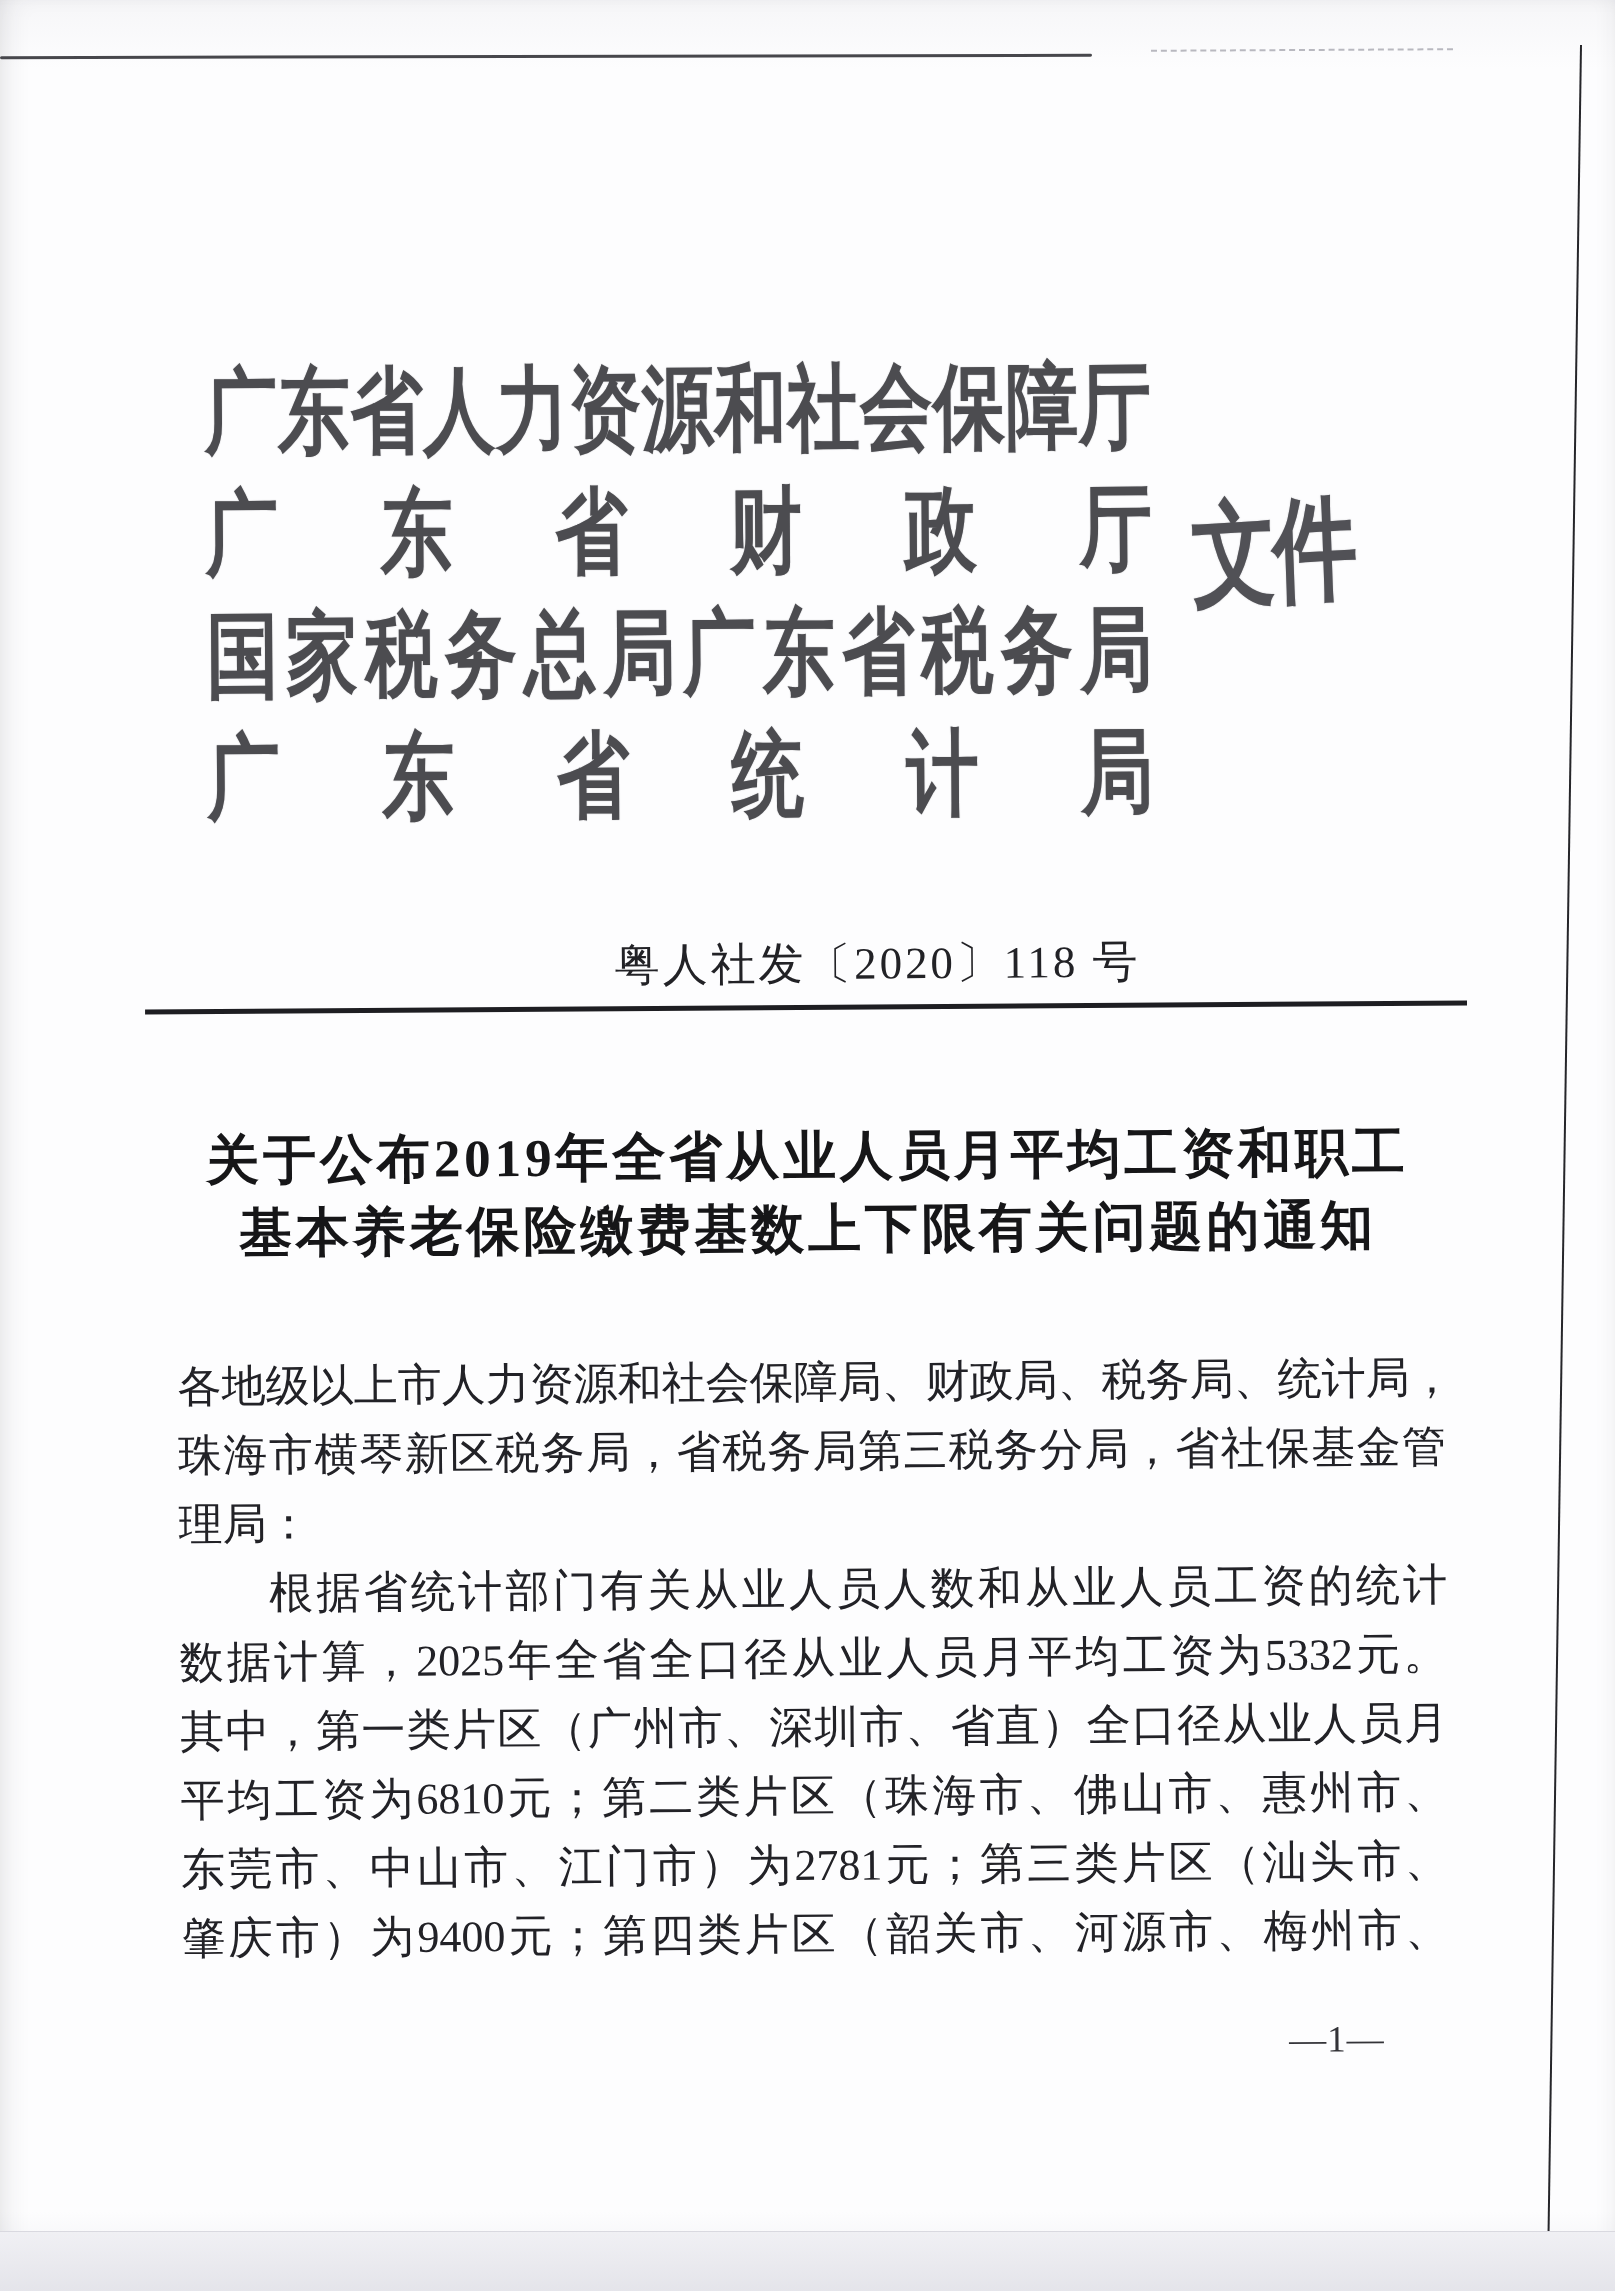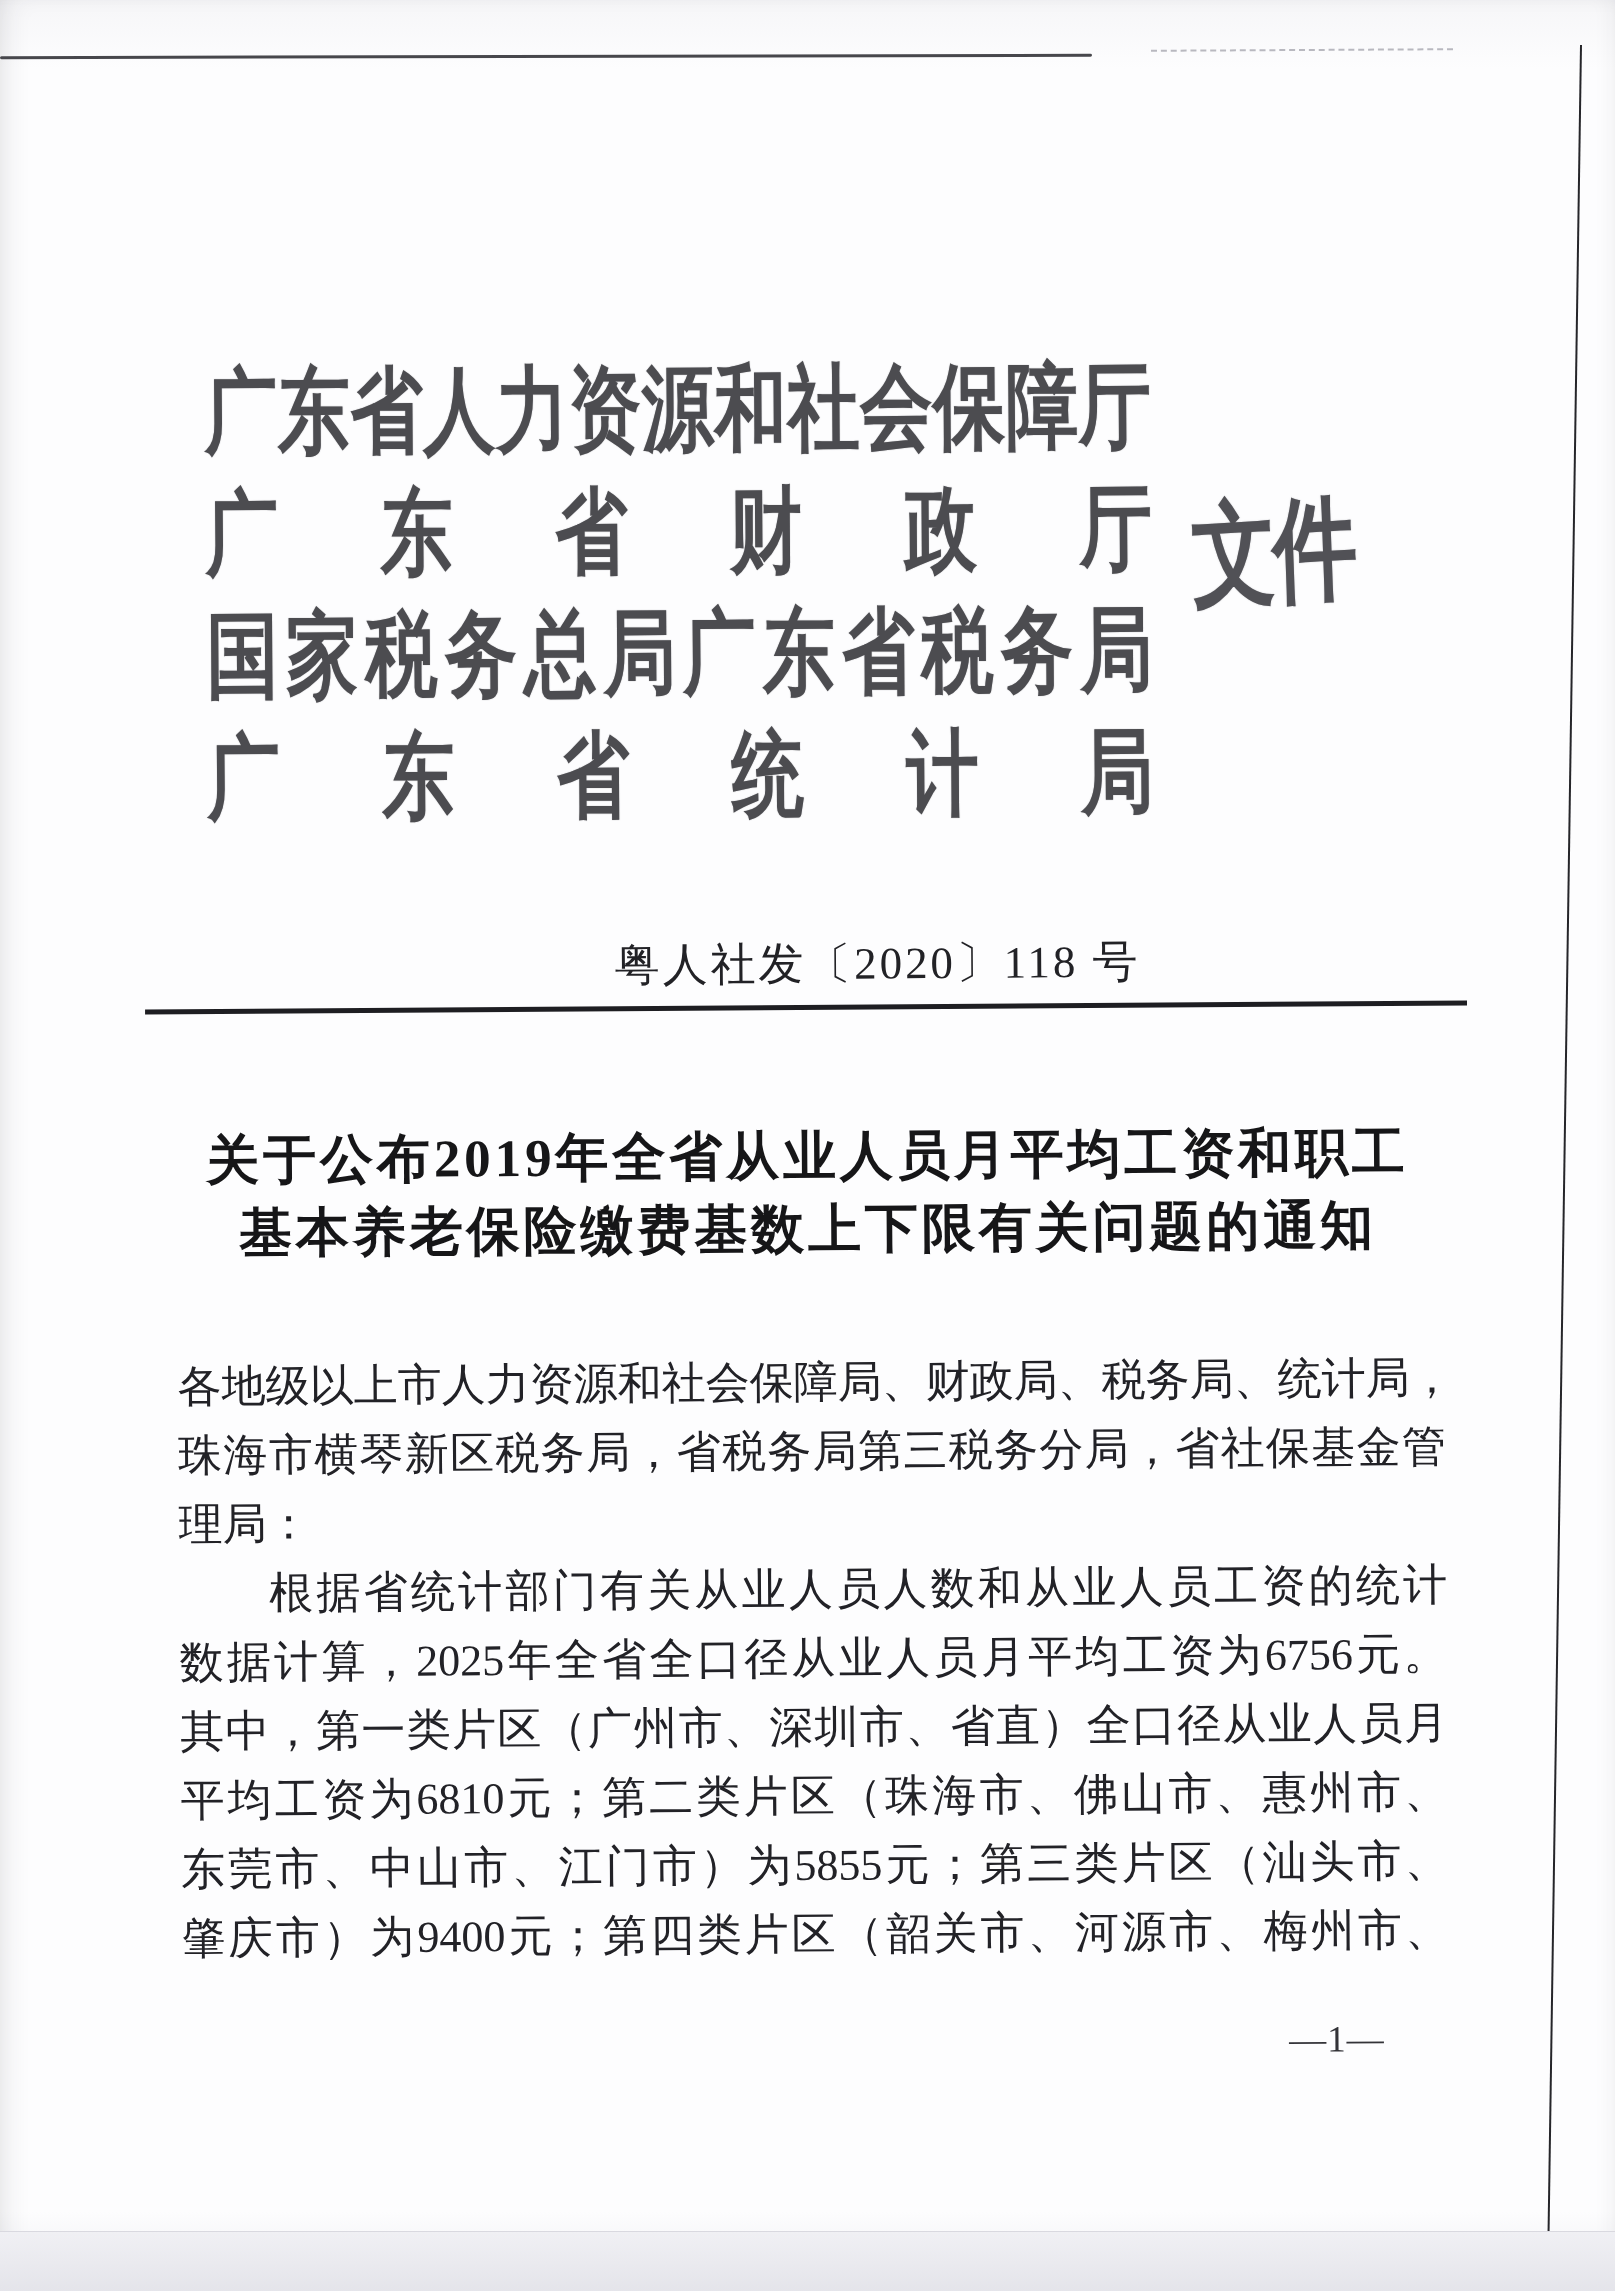--- a/index.html
+++ b/index.html
@@ -232,21 +232,21 @@
           <span>从</span>
           <span>业</span>
           <span>人</span>
           <span>员</span>
           <span>月</span>
           <span>平</span>
           <span>均</span>
           <span>工</span>
           <span>资</span>
           <span>为</span>
-          <span>6756</span>
+          <span>5332</span>
           <span>元</span>
           <span>。</span>
         </div>
       <div class="jline">
           <span>其</span>
           <span>中</span>
           <span>，</span>
           <span>第</span>
           <span>一</span>
           <span>类</span>
@@ -308,21 +308,21 @@
           <span>、</span>
           <span>中</span>
           <span>山</span>
           <span>市</span>
           <span>、</span>
           <span>江</span>
           <span>门</span>
           <span>市</span>
           <span>）</span>
           <span>为</span>
-          <span>5855</span>
+          <span>2781</span>
           <span>元</span>
           <span>；</span>
           <span>第</span>
           <span>三</span>
           <span>类</span>
           <span>片</span>
           <span>区</span>
           <span>（</span>
           <span>汕</span>
           <span>头</span>

